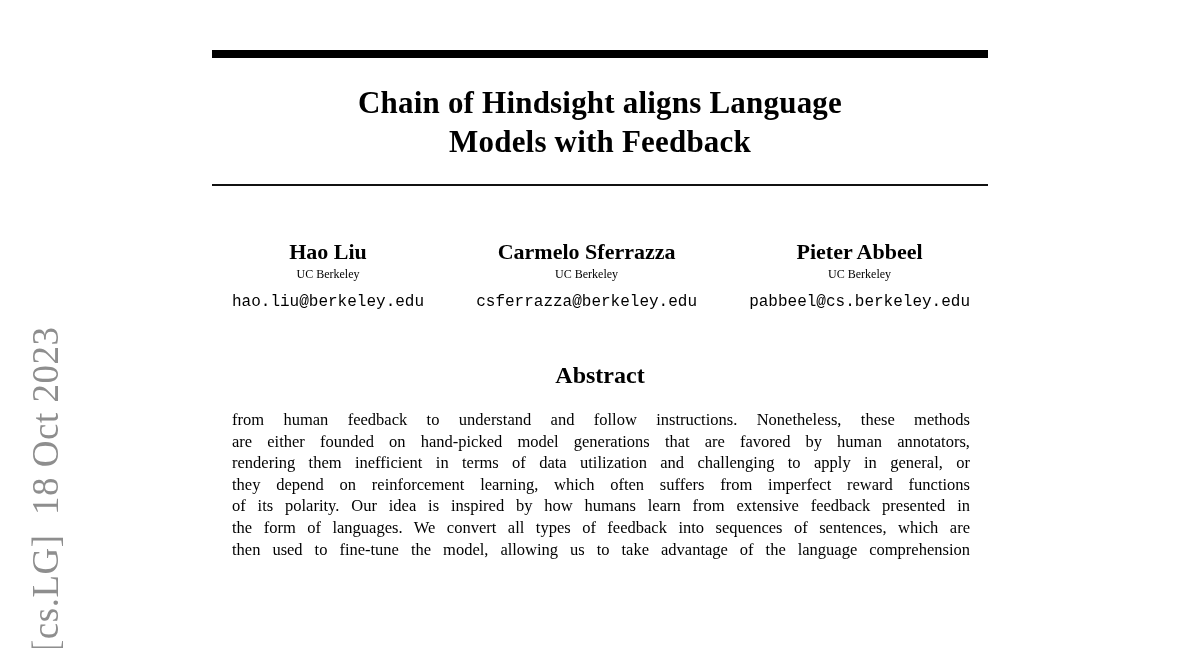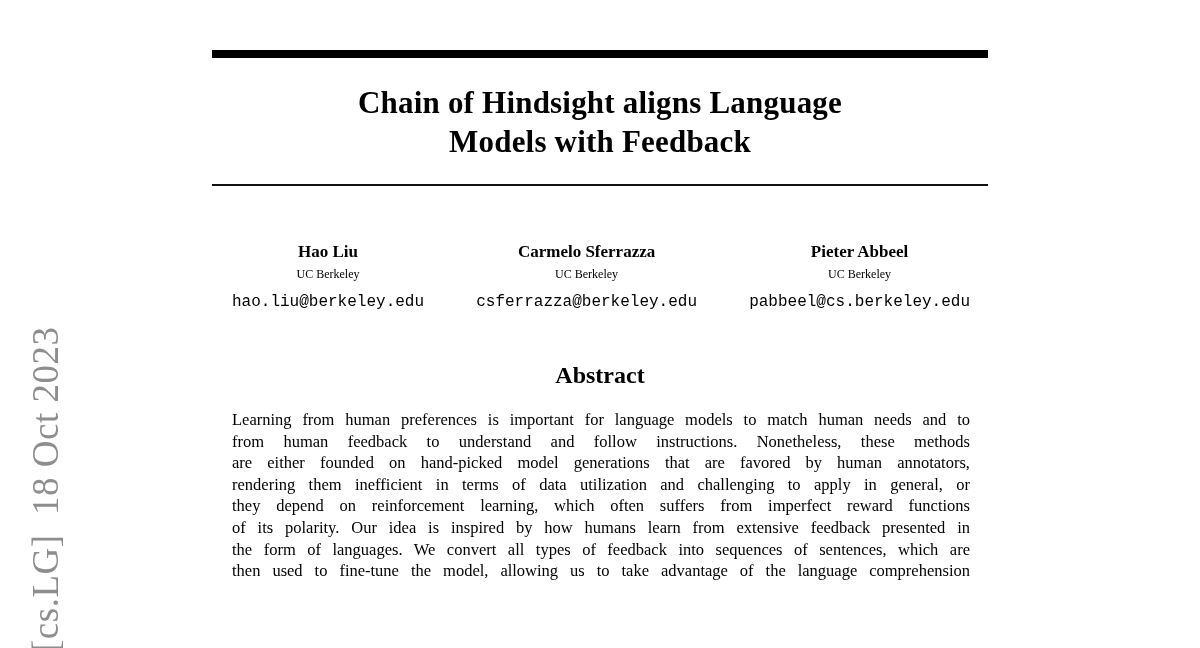--- a/index.html
+++ b/index.html
@@ -67,21 +67,21 @@
     left: 232px;
     top: 240px;
     width: 738px;
     display: flex;
     justify-content: space-between;
     align-items: flex-start;
   }
   .author-block { text-align: center; }
   .author-name {
     font-weight: bold;
-    font-size: 17px;
+    font-size: 22px;
     line-height: 23px;
   }
   .author-affiliation {
     font-size: 12px;
     line-height: 23px;
   }
   .author-email {
     font-family: "Liberation Mono", monospace;
     font-size: 16px;
     line-height: 21px;
@@ -145,21 +145,20 @@
     <div class="author-block">
       <div class="author-name">Pieter Abbeel</div>
       <div class="author-affiliation">UC Berkeley</div>
       <div class="author-email">pabbeel@cs.berkeley.edu</div>
     </div>
   </div>
 
   <div class="abstract-heading">Abstract</div>
 
   <div class="abstract-body">
-    <div class="abstract-line">Learning from human preferences is important for language models to match human needs and to</div>
     <div class="abstract-line">from human feedback to understand and follow instructions. Nonetheless, these methods</div>
     <div class="abstract-line">are either founded on hand-picked model generations that are favored by human annotators,</div>
     <div class="abstract-line">rendering them inefficient in terms of data utilization and challenging to apply in general, or</div>
     <div class="abstract-line">they depend on reinforcement learning, which often suffers from imperfect reward functions</div>
     <div class="abstract-line">of its polarity. Our idea is inspired by how humans learn from extensive feedback presented in</div>
     <div class="abstract-line">the form of languages. We convert all types of feedback into sequences of sentences, which are</div>
     <div class="abstract-line">then used to fine-tune the model, allowing us to take advantage of the language comprehension</div>
   </div>
 
 </div>

